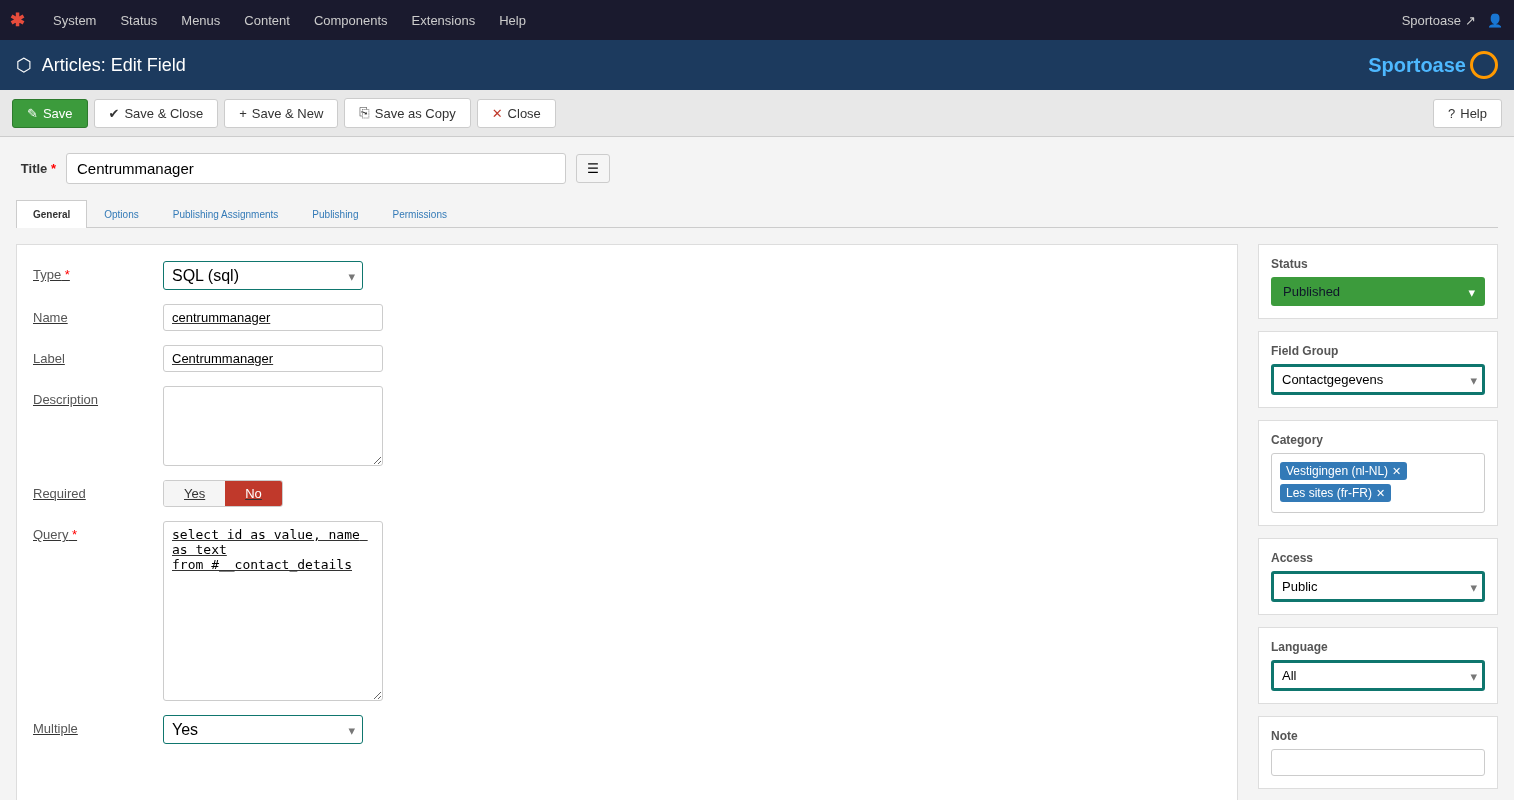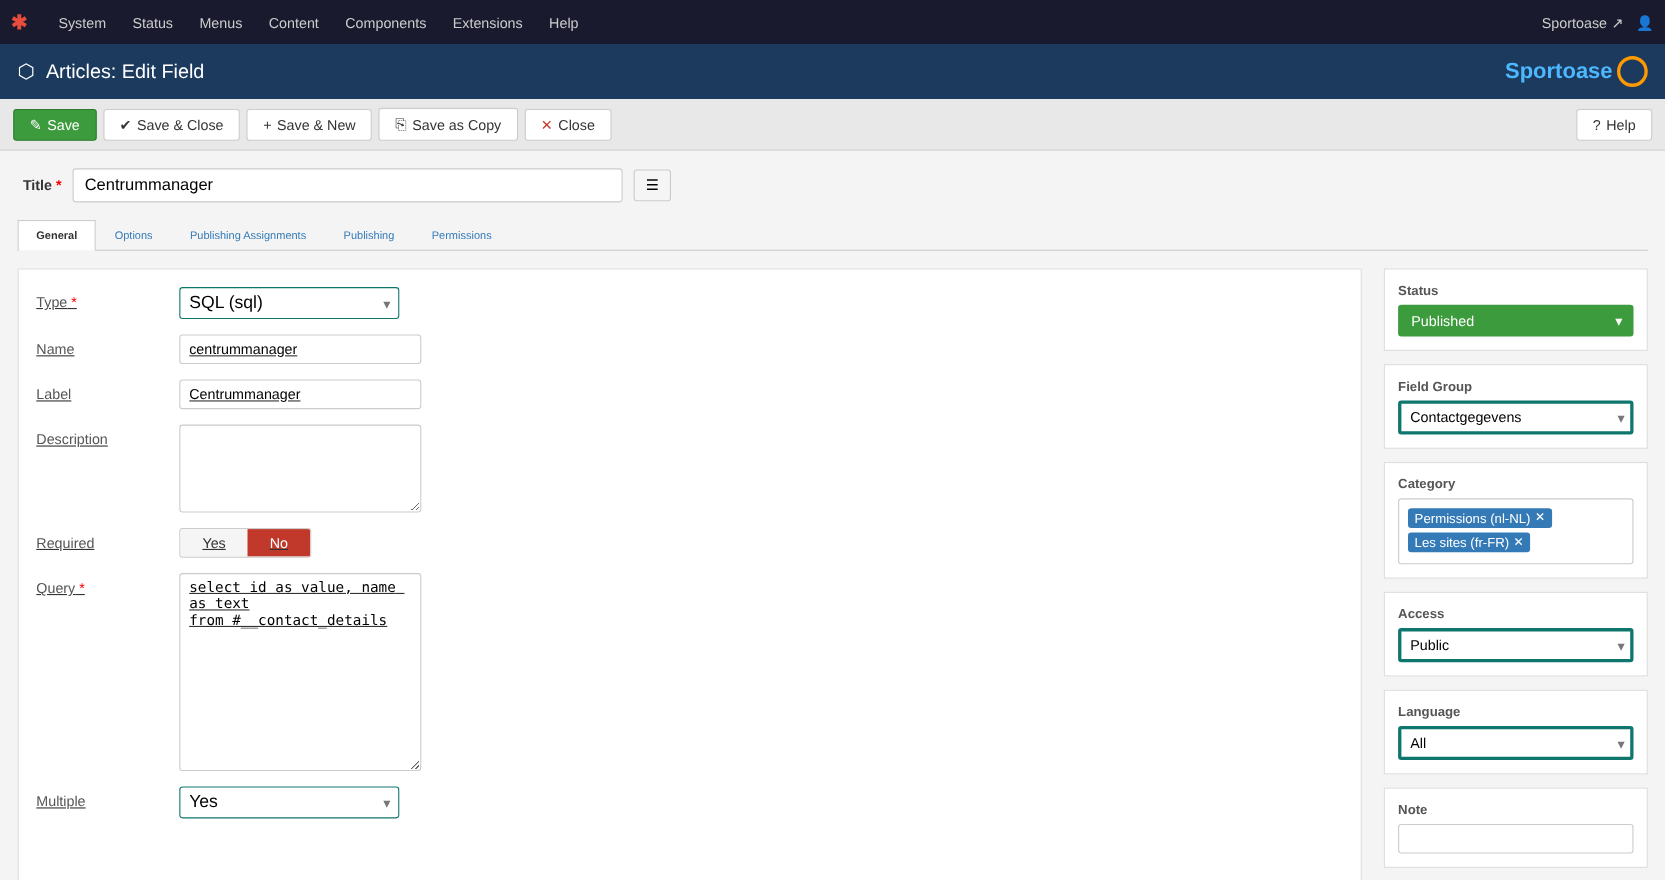--- a/index.html
+++ b/index.html
@@ -298,21 +298,21 @@
 
     
     .status-dropdown {
       position: relative;
       display: block;
     }
     .status-btn {
       width: 100%;
       padding: 7px 30px 7px 12px;
       background: #3c9b3c;
-      color: #ffffff;
+      color: #0f172a;
       border: none;
       border-radius: 3px;
       font-size: 13px;
       text-align: left;
       cursor: pointer;
     }
     .status-btn::after {
       content: "▾";
       position: absolute;
       right: 10px;
@@ -536,21 +536,21 @@
             </select>
           </div>
         </div>
       </div>
 
       <div class="sidebar-card">
         <div class="sidebar-card-body">
           <div class="sidebar-field-label">Category</div>
           <div class="category-container">
             <span class="category-tag">
-              <span>Permissions (nl-NL)</span>
+              <span>Vestigingen (nl-NL)</span>
               <span class="tag-close">✕</span>
             </span>
             <span class="category-tag">
               <span>Les sites (fr-FR)</span>
               <span class="tag-close">✕</span>
             </span>
           </div>
         </div>
       </div>
 

